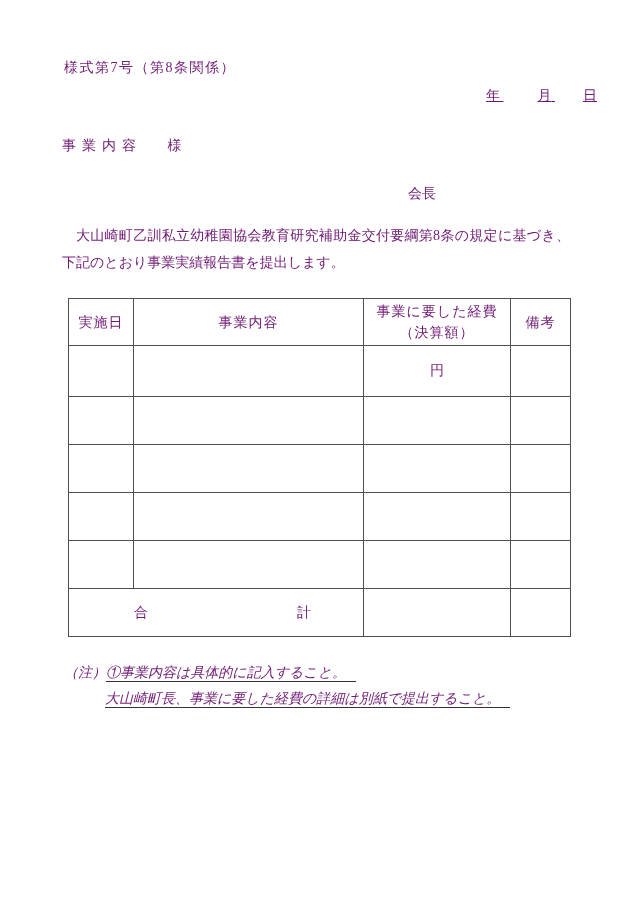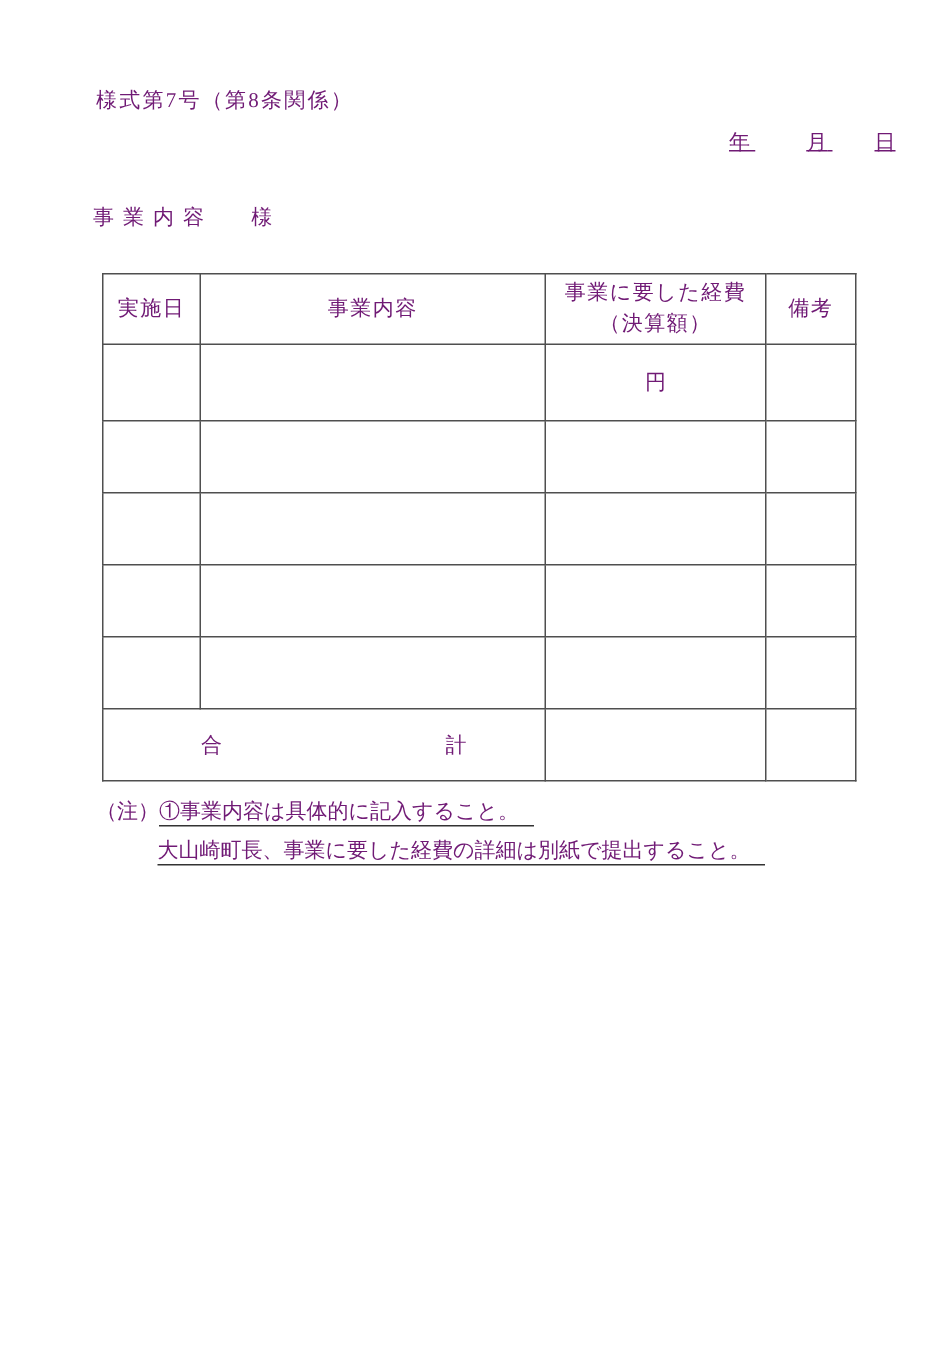--- a/index.html
+++ b/index.html
@@ -77,22 +77,23 @@
     vertical-align: bottom;
     padding: 0 4px 5px 0;
   }
   tr.total td { height: 48px; }
   .total-flex {
     display: flex;
     justify-content: space-between;
     padding: 0 52px 0 65px;
   }
   .notes {
-    margin: 8px 0 0 64px;
+    margin: 23px 0 0 64px;
     line-height: 26px;
+    font-style: italic;
   }
   .note-line2 { margin-left: 41px; }
   .u {
     border-bottom: 1px solid #333333;
     padding-bottom: 1px;
     padding-right: 10px;
   }
 </style>
 </head>
 <body>
@@ -106,23 +107,25 @@
     <span class="m">月</span>
     <span class="d">日</span>
   </div>
 
   <div class="addressee">
     <span class="name">事業内容</span>
     <span class="honorific">様</span>
   </div>
 
   <div class="sender">
+    <div>会長</div>
   </div>
 
 
+  <div class="body-par">大山崎町乙訓私立幼稚園協会教育研究補助金交付要綱第8条の規定に基づき、下記のとおり事業実績報告書を提出します。</div>
 
   <table class="report">
     <colgroup>
       <col class="c-date">
         <col class="c-content">
         <col class="c-expense">
         <col class="c-remarks">
     </colgroup>
     <tbody>
       <tr class="hdr">

